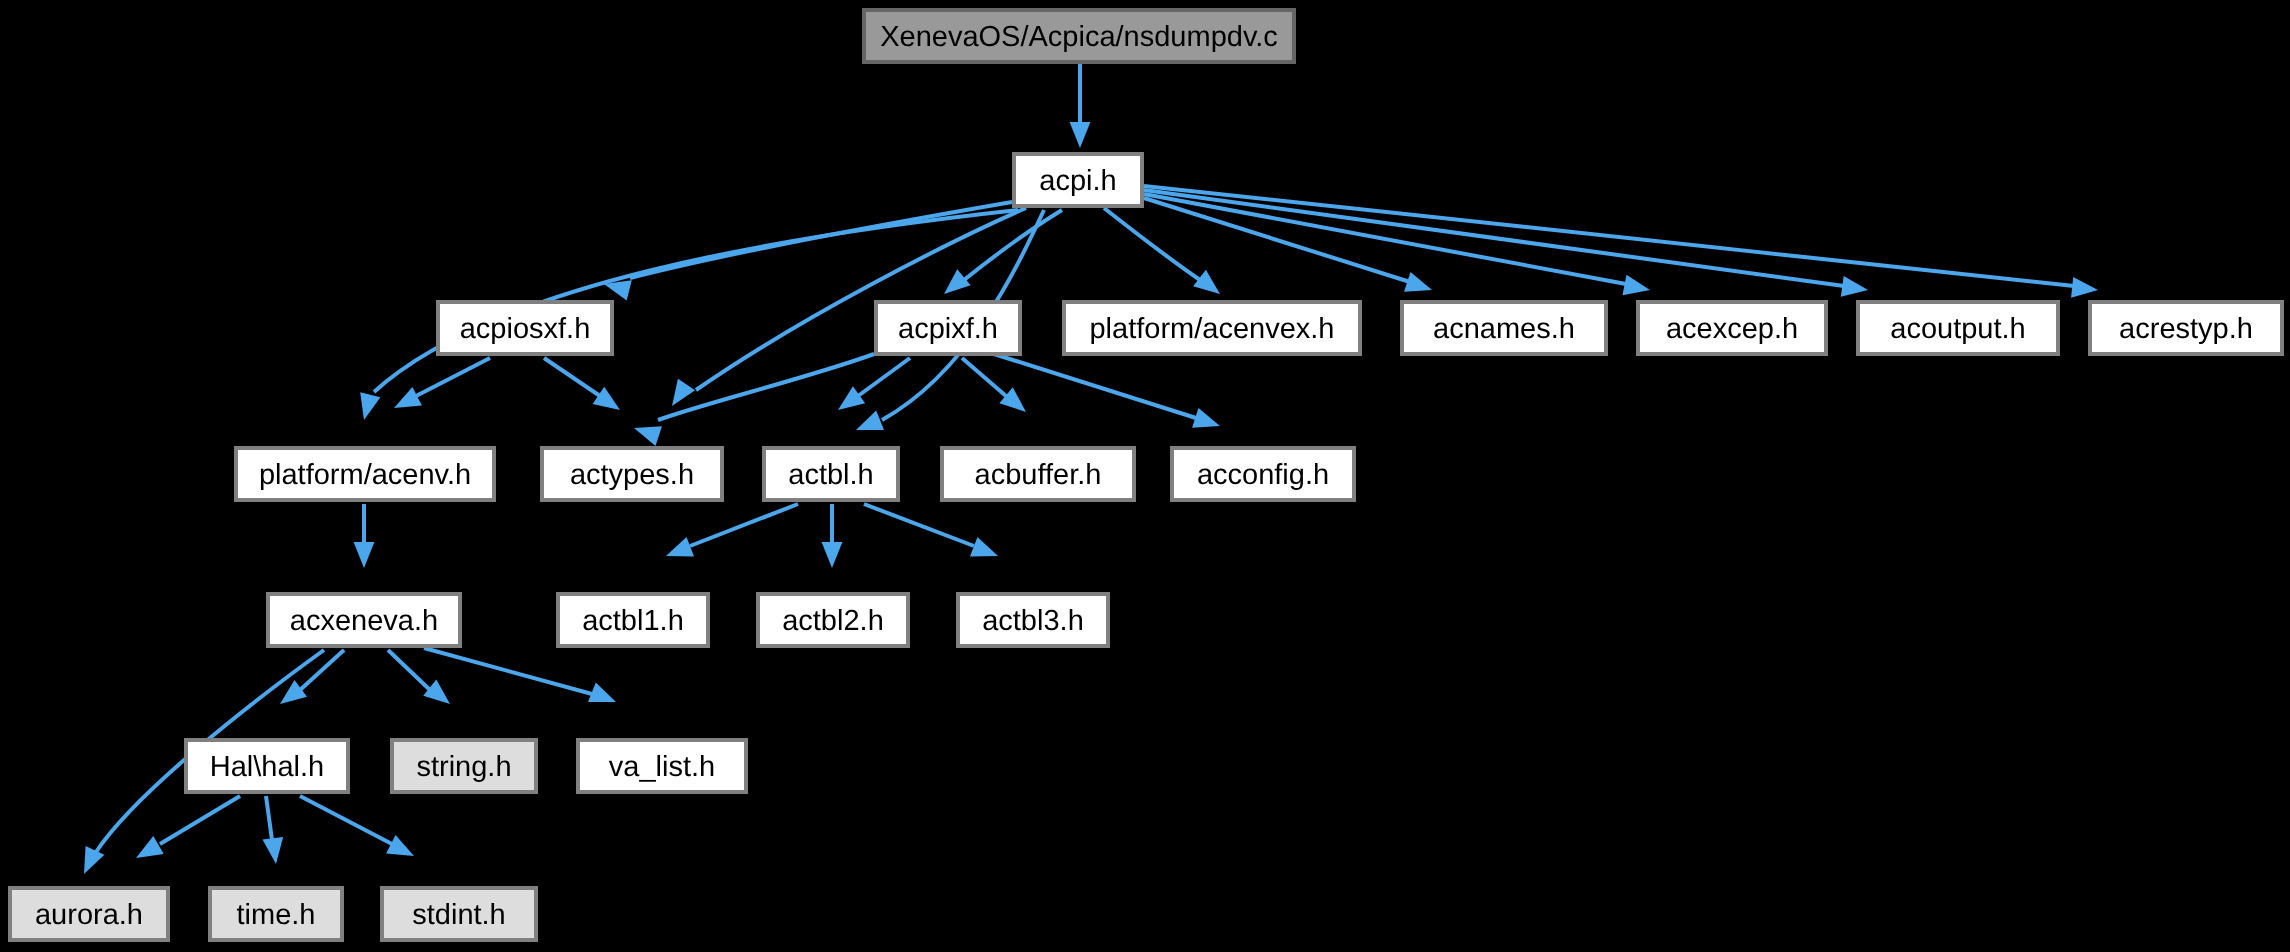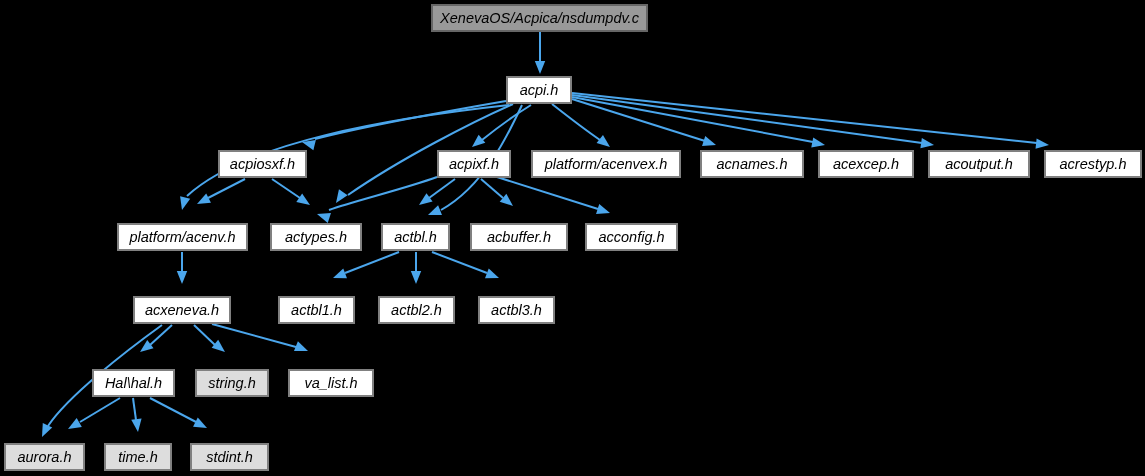--- a/index.html
+++ b/index.html
@@ -6,21 +6,20 @@
     margin: 0;
     padding: 0;
     background: #000000;
   }
   #canvas {
     position: relative;
     width: 1145px;
     height: 476px;
     background: #000000;
     overflow: hidden;
-    font-style: italic;
   }
   svg#graph {
     position: absolute;
     left: 0;
     top: 0;
     width: 1145px;
     height: 476px;
   }
   .node-rect {
     stroke-width: 2px;

